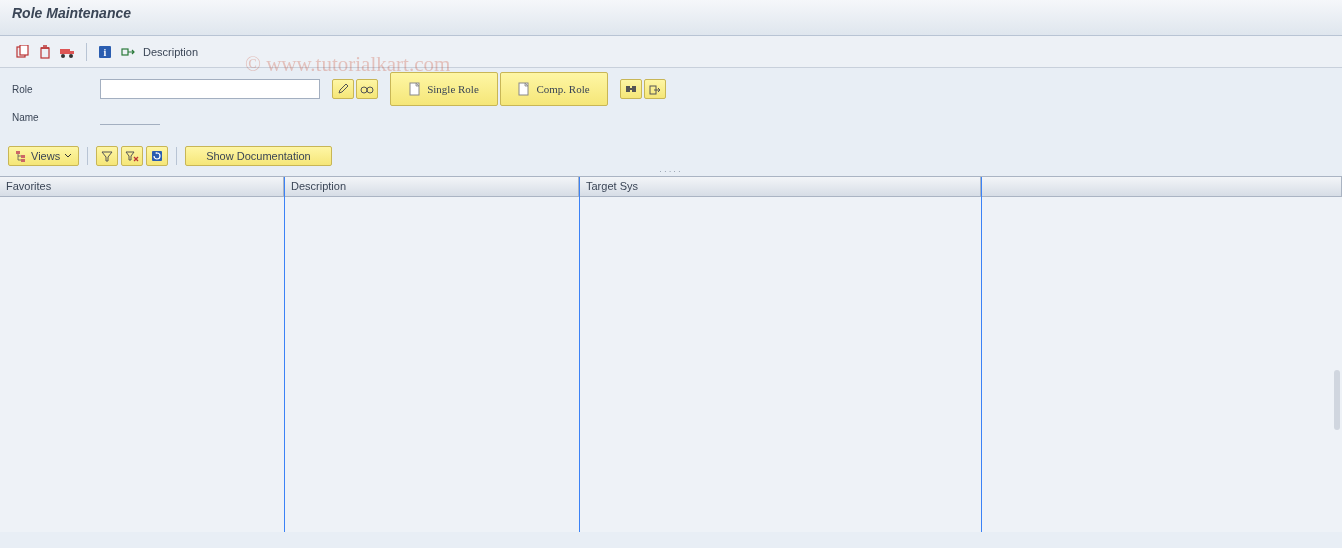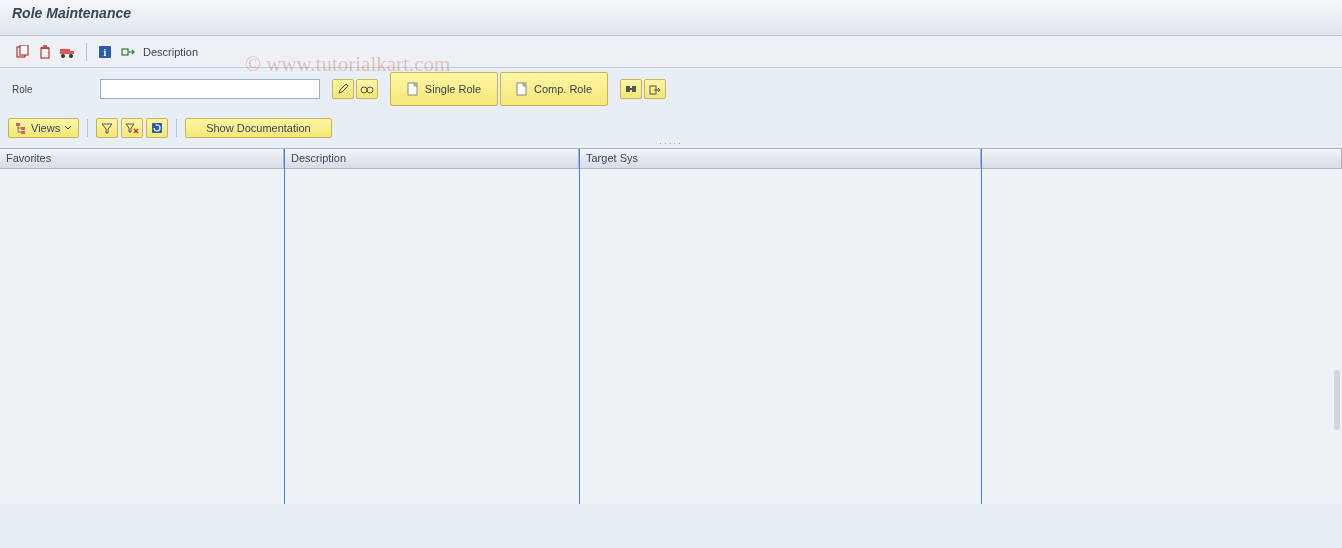--- a/index.html
+++ b/index.html
@@ -89,21 +89,21 @@
       height: 20px;
       display: inline-flex;
       align-items: center;
       justify-content: center;
       cursor: pointer;
       border-radius: 2px;
       font-size: 11px;
       color: #3a4556;
     }
     .yellow-btn.icon-only { width: 22px; padding:0; }
-    .yellow-btn.with-text { padding: 16px 10px; gap: 6px; min-width:108px; }
+    .yellow-btn.with-text { padding: 16px 10px; gap: 6px; min-width:108px;font-family:Liberation Serif, serif; }
     .yellow-btn.views { padding: 0 6px; gap: 4px; }
     .name-value {
       display: inline-block;
       border-bottom: 1px solid #a3afc0;
       min-width: 60px;
       height: 16px;
     }
     
     .mid-toolbar {
       padding: 6px 8px 4px 8px;
@@ -263,20 +263,24 @@
             <rect x="4" y="5" width="4" height="2" fill="#555"></rect>
           </svg>
       </span>
       <span class="yellow-btn icon-only">
         <svg width="12" height="12">
             <rect x="1" y="3" width="6" height="8" fill="none" stroke="#555" stroke-width="1"></rect>
             <path d="M5 7 L11 7 M9 5 L11 7 L9 9" fill="none" stroke="#555" stroke-width="1"></path>
           </svg>
       </span>
     </span>
+  </div>
+  <div class="field-row">
+    <span class="field-label">Name</span>
+    <span class="name-value"></span>
   </div>
 </div>
 
 <div class="mid-toolbar">
   <span class="yellow-btn views">
     <svg width="12" height="12">
         <rect x="1" y="1" width="4" height="3" fill="#c66"></rect>
         <rect x="6" y="5" width="4" height="3" fill="#c66"></rect>
         <rect x="6" y="9" width="4" height="3" fill="#c66"></rect>
         <path d="M3 4 L3 10 L6 10 M3 6 L6 6" fill="none" stroke="#555" stroke-width="0.8"></path>

